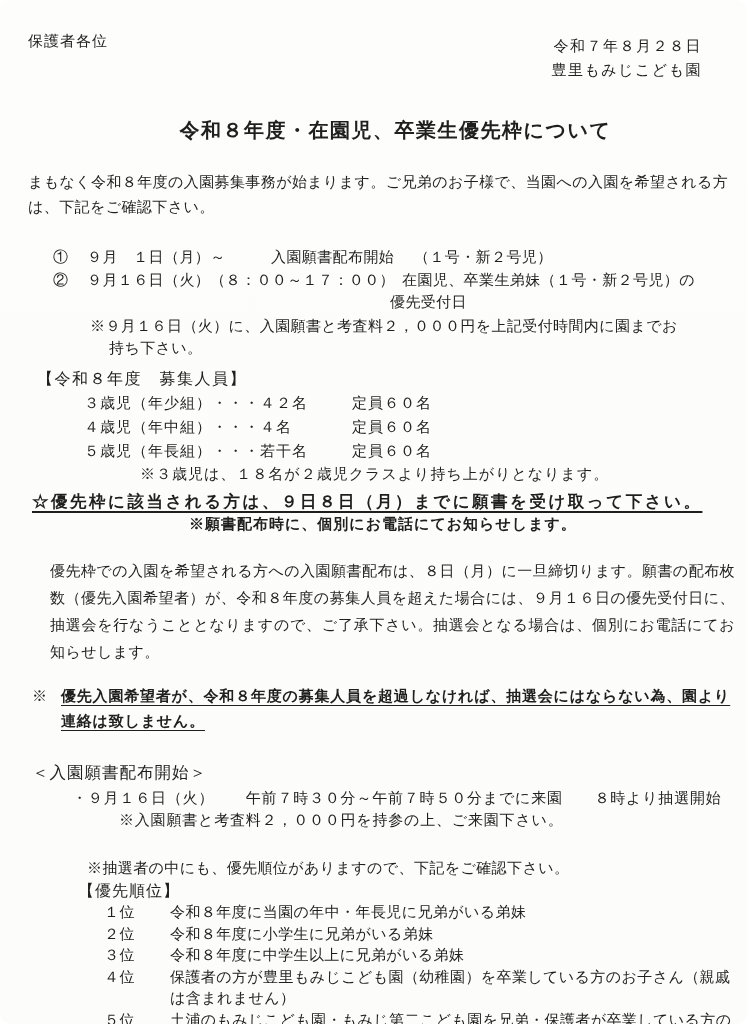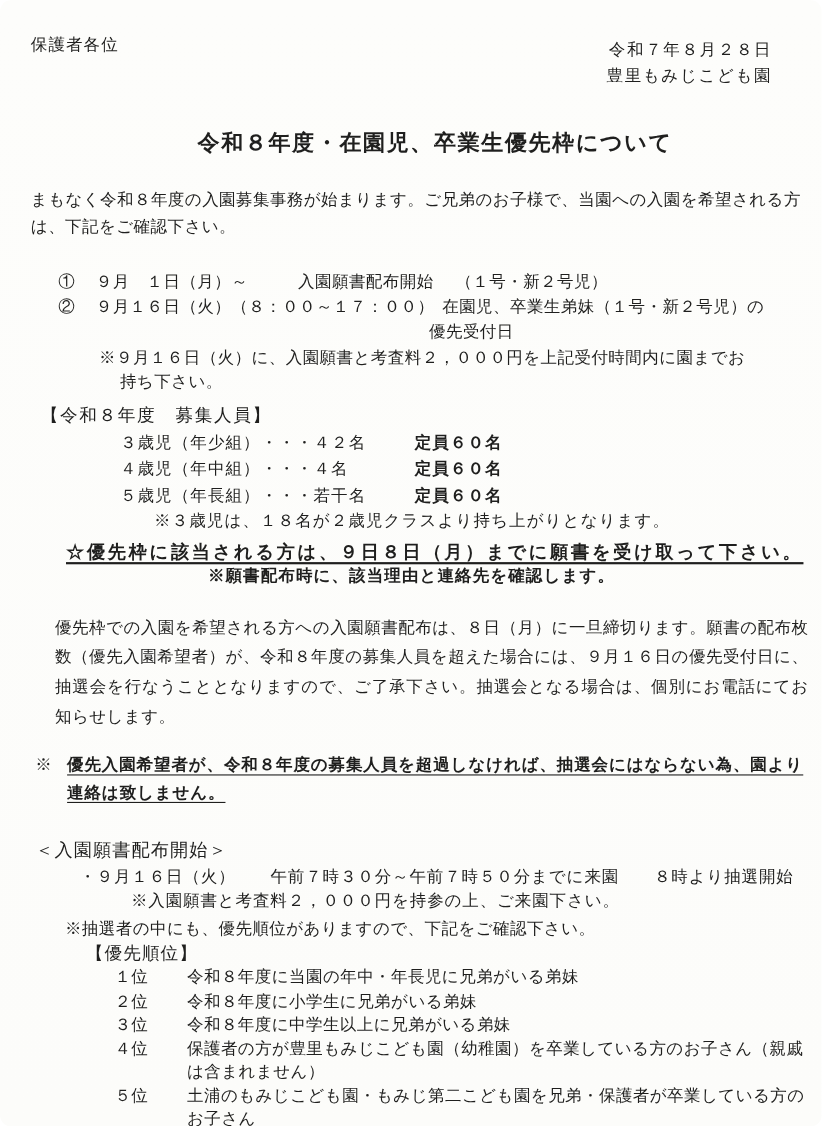--- a/index.html
+++ b/index.html
@@ -52,29 +52,29 @@
   .fee-note {
     margin-top: 3px;
     padding-left: 109px;
     text-indent: -19px;
     max-width: 690px;
     line-height: 22px;
   }
 
   
   .recruit-heading { margin-top: 8px; padding-left: 37px; font-size: 16px; letter-spacing: 1.5px; line-height: 24px; }
-  .recruit-row { display: flex; padding-left: 109px; line-height: 24px; }
+  .recruit-row { display: flex; padding-left: 84px; line-height: 24px; }
   .recruit-grade { width: 268px; flex: none; letter-spacing: 1px; }
-  .recruit-capacity { letter-spacing: 1px; font-weight: bold; }
+  .recruit-capacity { letter-spacing: 1px; }
   .recruit-note { padding-left: 140px; line-height: 20px; margin-top: 1px; letter-spacing: 1px; }
 
   
   .headline {
     margin-top: 5px;
-    padding-left: 60px;
+    padding-left: 32px;
     font-size: 16.5px;
     font-weight: 700;
     letter-spacing: 2.5px;
     line-height: 25px;
     text-decoration: underline;
     text-underline-offset: 4px;
     text-decoration-thickness: 1.5px;
     white-space: nowrap;
   }
   .subnote { padding-left: 189px; line-height: 20px; font-weight: 600; letter-spacing: 1px; }
@@ -96,21 +96,21 @@
     text-decoration: underline;
     text-underline-offset: 4px;
     font-weight: 600;
     letter-spacing: 0.8px;
   }
 
   
   .lottery-heading { margin-top: 26px; padding-left: 32px; font-size: 16.5px; letter-spacing: 1px; line-height: 25px; }
   .lottery-line1 { margin-top: 2px; padding-left: 72px; line-height: 22px; letter-spacing: 0.8px; }
   .lottery-line2 { padding-left: 119px; line-height: 22px; letter-spacing: 0.8px; }
-  .lottery-note { margin-top: 3px; padding-left: 59px; line-height: 22px; }
+  .lottery-note { margin-top: 26px; padding-left: 87px; line-height: 22px; }
 
   
   .order-heading { padding-left: 78px; font-size: 16px; letter-spacing: 1px; line-height: 23px; }
   .order-item { display: flex; line-height: 21.5px; }
   .order-rank { width: 66px; margin-left: 104px; flex: none; }
   .order-text { max-width: 565px; }
 </style>
 </head>
 <body>
 
@@ -155,21 +155,21 @@
       <span class="recruit-capacity">定員６０名</span>
     </div>
     <div class="recruit-row">
       <span class="recruit-grade">５歳児（年長組）・・・若干名</span>
       <span class="recruit-capacity">定員６０名</span>
     </div>
     <div class="recruit-note">※３歳児は、１８名が２歳児クラスより持ち上がりとなります。</div>
   </div>
 
   <div class="headline">☆優先枠に該当される方は、９日８日（月）までに願書を受け取って下さい。</div>
-  <div class="subnote">※願書配布時に、該当理由と連絡先を確認します。</div>
+  <div class="subnote">※願書配布時に、個別にお電話にてお知らせします。</div>
 
   <div class="paragraph">優先枠での入園を希望される方への入園願書配布は、８日（月）に一旦締切ります。願書の配布枚数（優先入園希望者）が、令和８年度の募集人員を超えた場合には、９月１６日の優先受付日に、抽選会を行なうこととなりますので、ご了承下さい。抽選会となる場合は、個別にお電話にてお知らせします。</div>
 
   <div class="no-lottery">
     <span class="no-lottery-marker">※</span>
     <span class="no-lottery-text">優先入園希望者が、令和８年度の募集人員を超過しなければ、抽選会にはならない為、園より連絡は致しません。</span>
   </div>
 
   <div>
     <div class="lottery-heading">＜入園願書配布開始＞</div>

